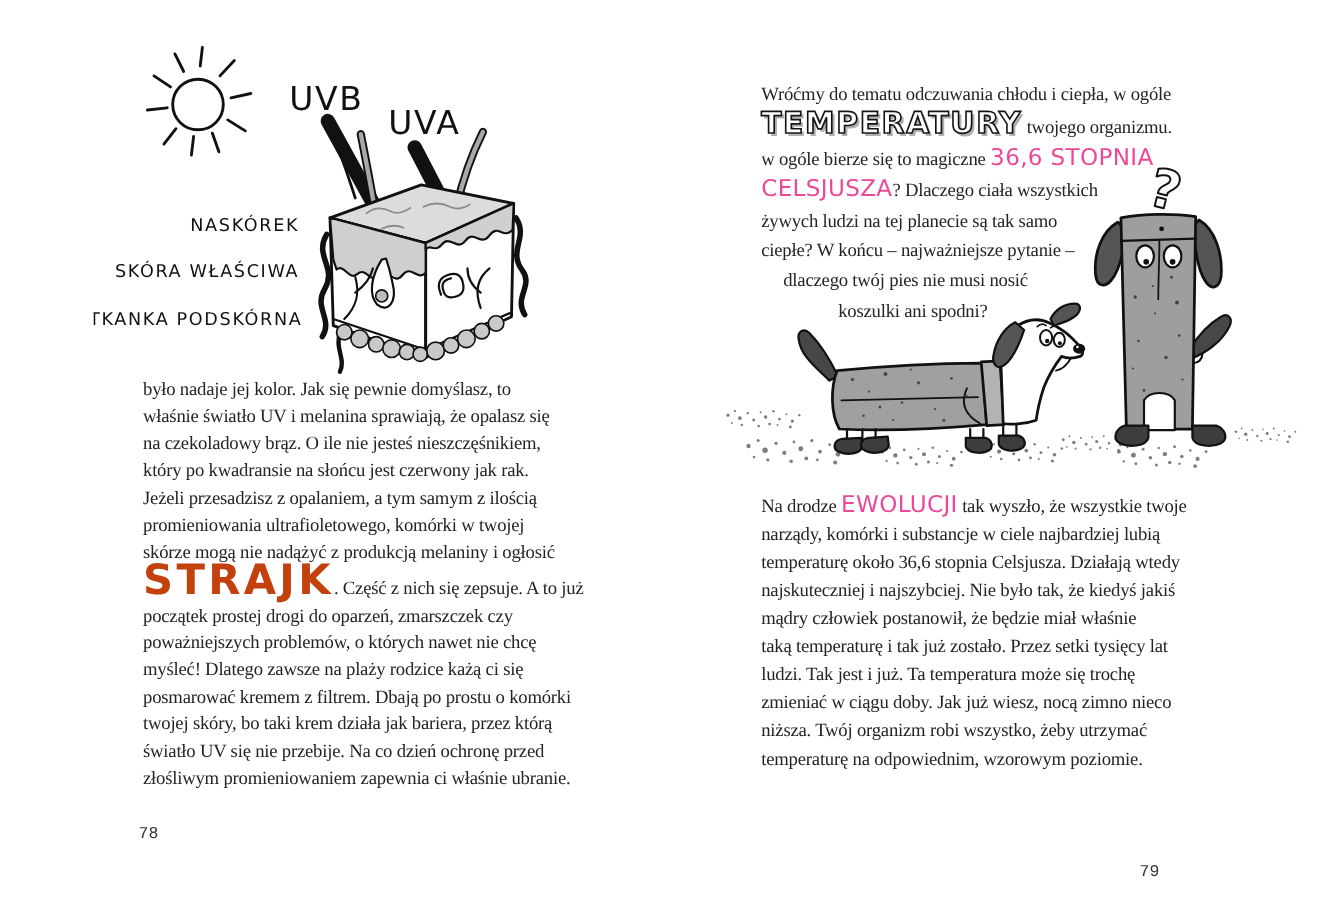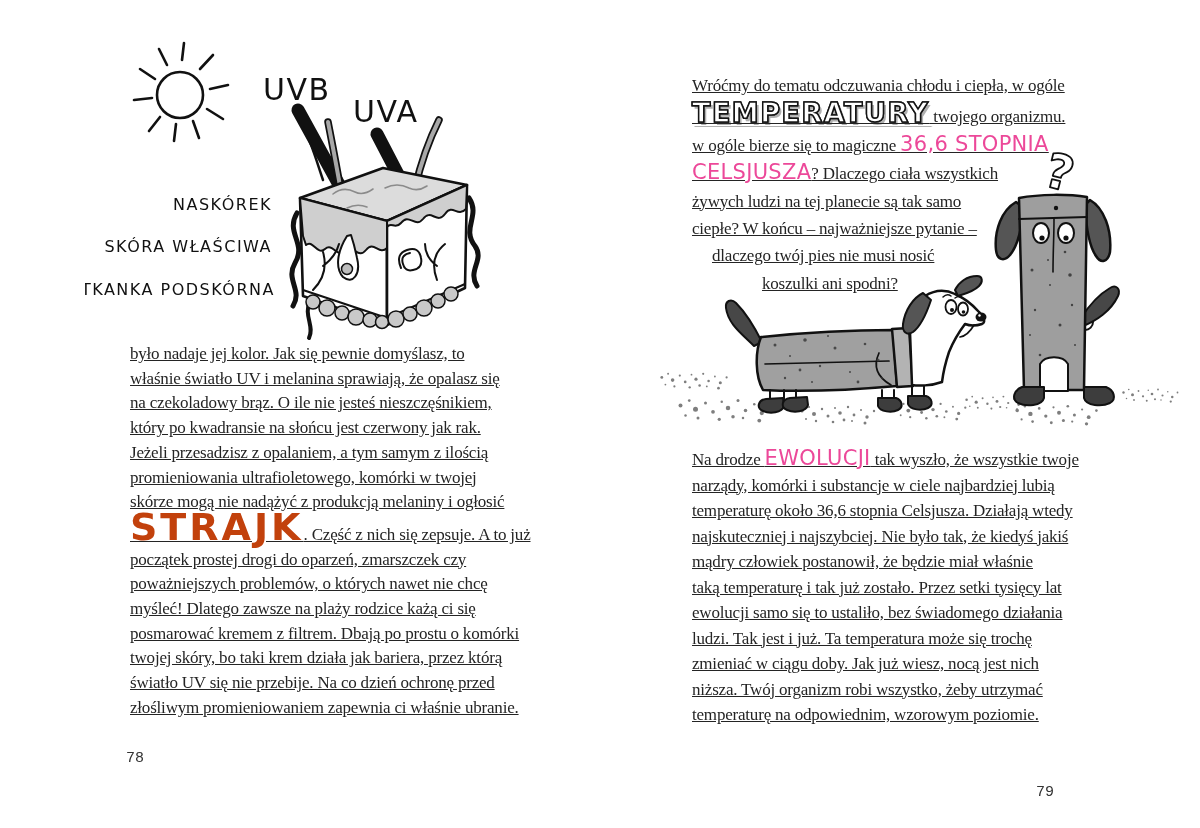--- a/index.html
+++ b/index.html
@@ -1,20 +1,20 @@
 <!DOCTYPE html>
 <html><head>
 <meta charset="utf-8">
 <style>
   html,body { margin:0; padding:0; background:#ffffff; }
   #spread {
     position:relative; width:1200px; height:828px; background:#fff;
     font-family:"Liberation Serif", serif; color:#242424; overflow:hidden;
   }
-  .textblock { position:absolute;text-decoration:underline; }
+  .textblock { position:absolute; }
   .line { white-space:nowrap; }
   #left-text { left:130px; top:342px; font-size:17px; letter-spacing:-0.2px; line-height:24.7px; }
   #right-p1  { left:692px; top:72px;  font-size:17px; letter-spacing:-0.2px; line-height:27.4px; }
   #right-p2  { left:692px; top:446px; font-size:17px; letter-spacing:-0.2px; line-height:25.5px; }
   .indent-1 { margin-left:20px; }
   .indent-2 { margin-left:70px; }
   .hand {
     font-family:"DejaVu Sans", sans-serif;
     font-size:21px; letter-spacing:0.3px; color:#ec4899;
   }
@@ -298,23 +298,22 @@
 
   <div class="textblock" id="right-p2">
     <div class="line">
       <span>Na drodze </span><span class="hand">EWOLUCJI</span><span> tak wyszło, że wszystkie twoje</span>
     </div>
     <div class="line">narządy, komórki i substancje w ciele najbardziej lubią</div>
     <div class="line">temperaturę około 36,6 stopnia Celsjusza. Działają wtedy</div>
     <div class="line">najskuteczniej i najszybciej. Nie było tak, że kiedyś jakiś</div>
     <div class="line">mądry człowiek postanowił, że będzie miał właśnie</div>
     <div class="line">taką temperaturę i tak już zostało. Przez setki tysięcy lat</div>
-    <div class="line">ewolucji samo się to ustaliło, bez świadomego działania</div>
     <div class="line">ludzi. Tak jest i już. Ta temperatura może się trochę</div>
-    <div class="line">zmieniać w ciągu doby. Jak już wiesz, nocą jest nich</div>
+    <div class="line">zmieniać w ciągu doby. Jak już wiesz, nocą zimno nieco</div>
     <div class="line">niższa. Twój organizm robi wszystko, żeby utrzymać</div>
     <div class="line">temperaturę na odpowiednim, wzorowym poziomie.</div>
   </div>
 
   <div class="pagenum" id="pagenum-left">78</div>
   <div class="pagenum" id="pagenum-right">79</div>
 
 </div>
 
 </body></html>

